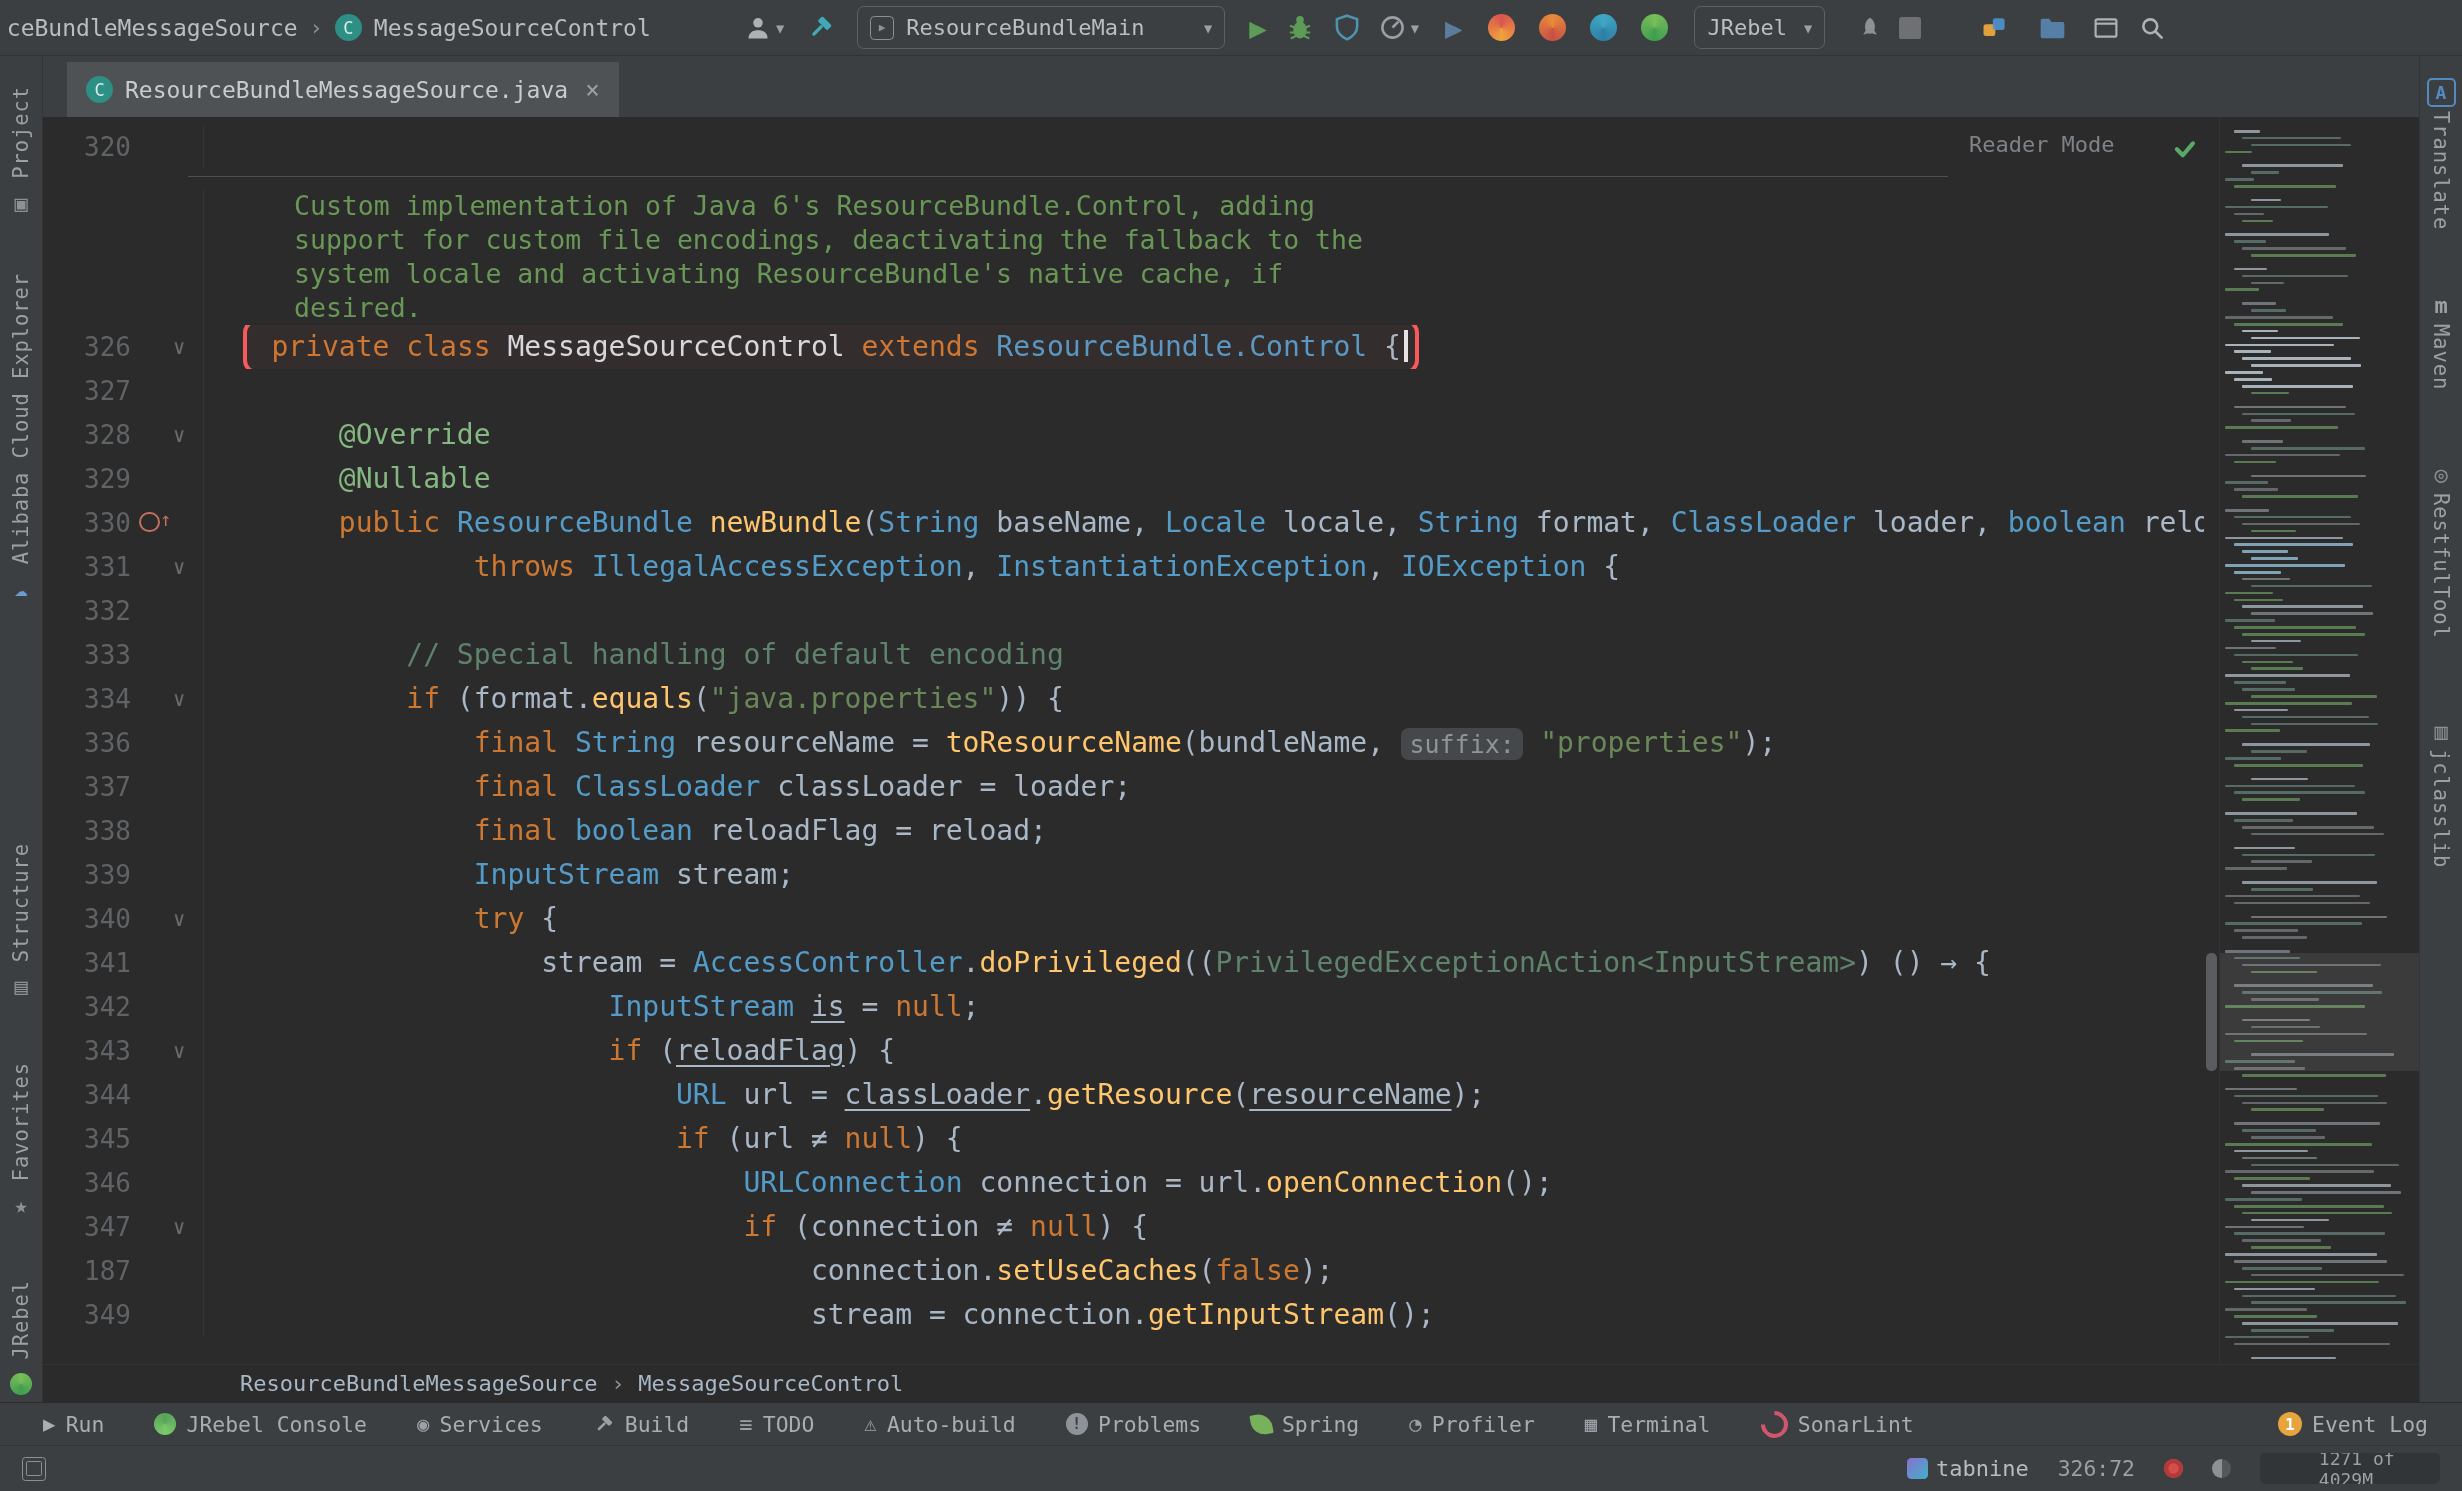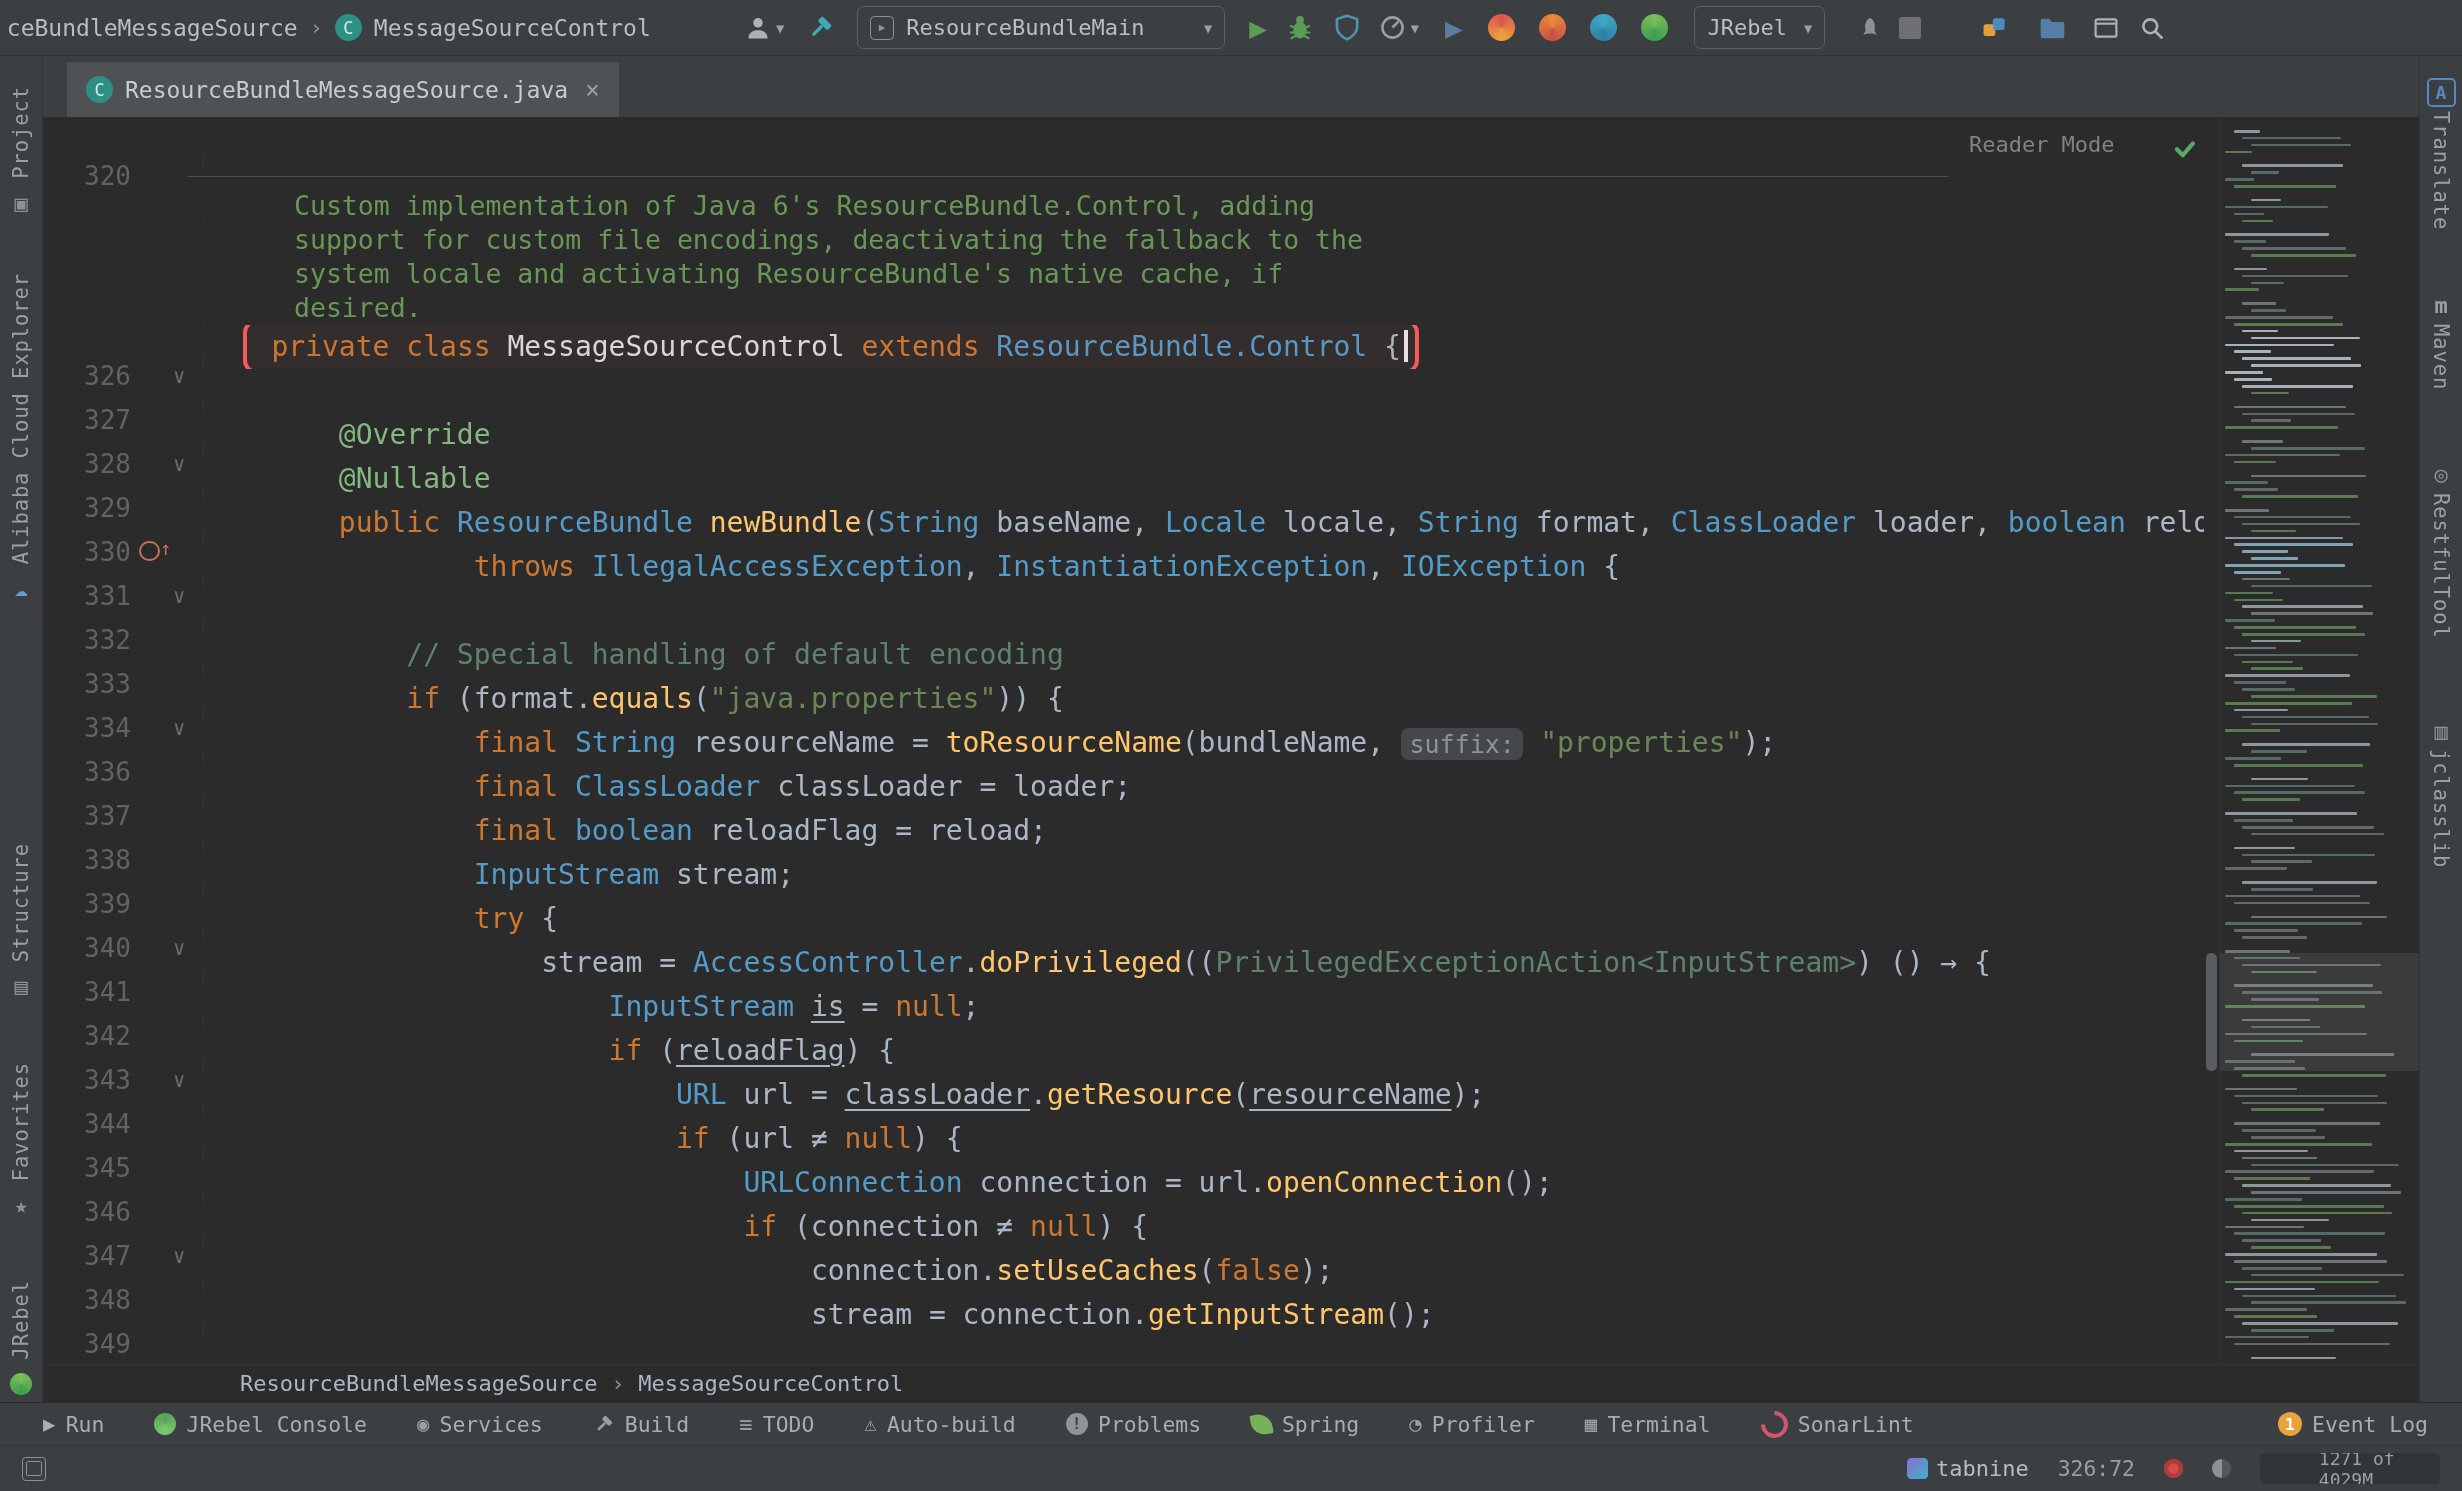--- a/index.html
+++ b/index.html
@@ -57,21 +57,21 @@
   .tab .close{color:#9DA0A2;font-size:24px;margin-left:5.1px;}
 
   
   .editor-row{display:flex;height:1246px;position:relative;background:#2B2B2B;}
   .editor{flex:1;position:relative;overflow:hidden;}
   #code{padding-top:6.8px;}
   .code-row{display:flex;height:44px;}
   .code-row.doc-row{height:34px;}
   .code-row.sep-row{height:13.7px;display:block;}
   .sepline{margin-left:145px;width:1760px;height:1.7px;background:#4D4F51;margin-top:6.8px;}
-  .gutter{width:161px;flex:none;position:relative;border-right:1.7px solid #333638;box-sizing:border-box;margin-top:29px;}
+  .gutter{width:161px;flex:none;position:relative;border-right:1.7px solid #333638;box-sizing:border-box;}
   .lnum{position:absolute;right:72px;top:0;line-height:44px;color:#606366;font-size:26px;}
   .fold{position:absolute;left:130px;top:0;line-height:44px;color:#6A6D70;font-size:20.5px;}
   .ovr{position:absolute;left:96px;top:10.3px;width:20.5px;height:20.5px;border:2.6px solid #C4705C;
        border-radius:50%;color:#C4705C;box-sizing:border-box;}
   .ovr::after{content:"↑";position:absolute;left:19px;top:-5.1px;font-size:19px;}
   .ltext{flex:1;white-space:pre;position:relative;overflow:hidden;font-size:28px;line-height:44px;color:#A9B7C6;}
   .doc-row .ltext{font-size:26.5px;line-height:34px;padding-left:90px;color:#699856;}
   .tk-k{color:#CC7832;}
   .tk-ty{color:#549BC7;}
   .tk-m{color:#FFC66D;}
@@ -438,21 +438,21 @@
               </div>
               <div class="code-row">
                 <div class="gutter">
                   <span class="lnum">347</span>
                   <span class="fold">∨</span>
                 </div>
                 <div class="ltext"><span class="tk-p">                                </span><span class="tk-k">if</span><span class="tk-p"> (connection ≠ </span><span class="tk-k">null</span><span class="tk-p">) {</span></div>
               </div>
               <div class="code-row">
                 <div class="gutter">
-                  <span class="lnum">348</span>
+                  <span class="lnum">187</span>
                 </div>
                 <div class="ltext"><span class="tk-p">                                    </span><span class="tk-p">connection.</span><span class="tk-m">setUseCaches</span><span class="tk-p">(</span><span class="tk-k">false</span><span class="tk-p">);</span></div>
               </div>
               <div class="code-row">
                 <div class="gutter">
                   <span class="lnum">349</span>
                 </div>
                 <div class="ltext"><span class="tk-p">                                    </span><span class="tk-p">stream = connection.</span><span class="tk-m">getInputStream</span><span class="tk-p">();</span></div>
               </div>
             </div>

